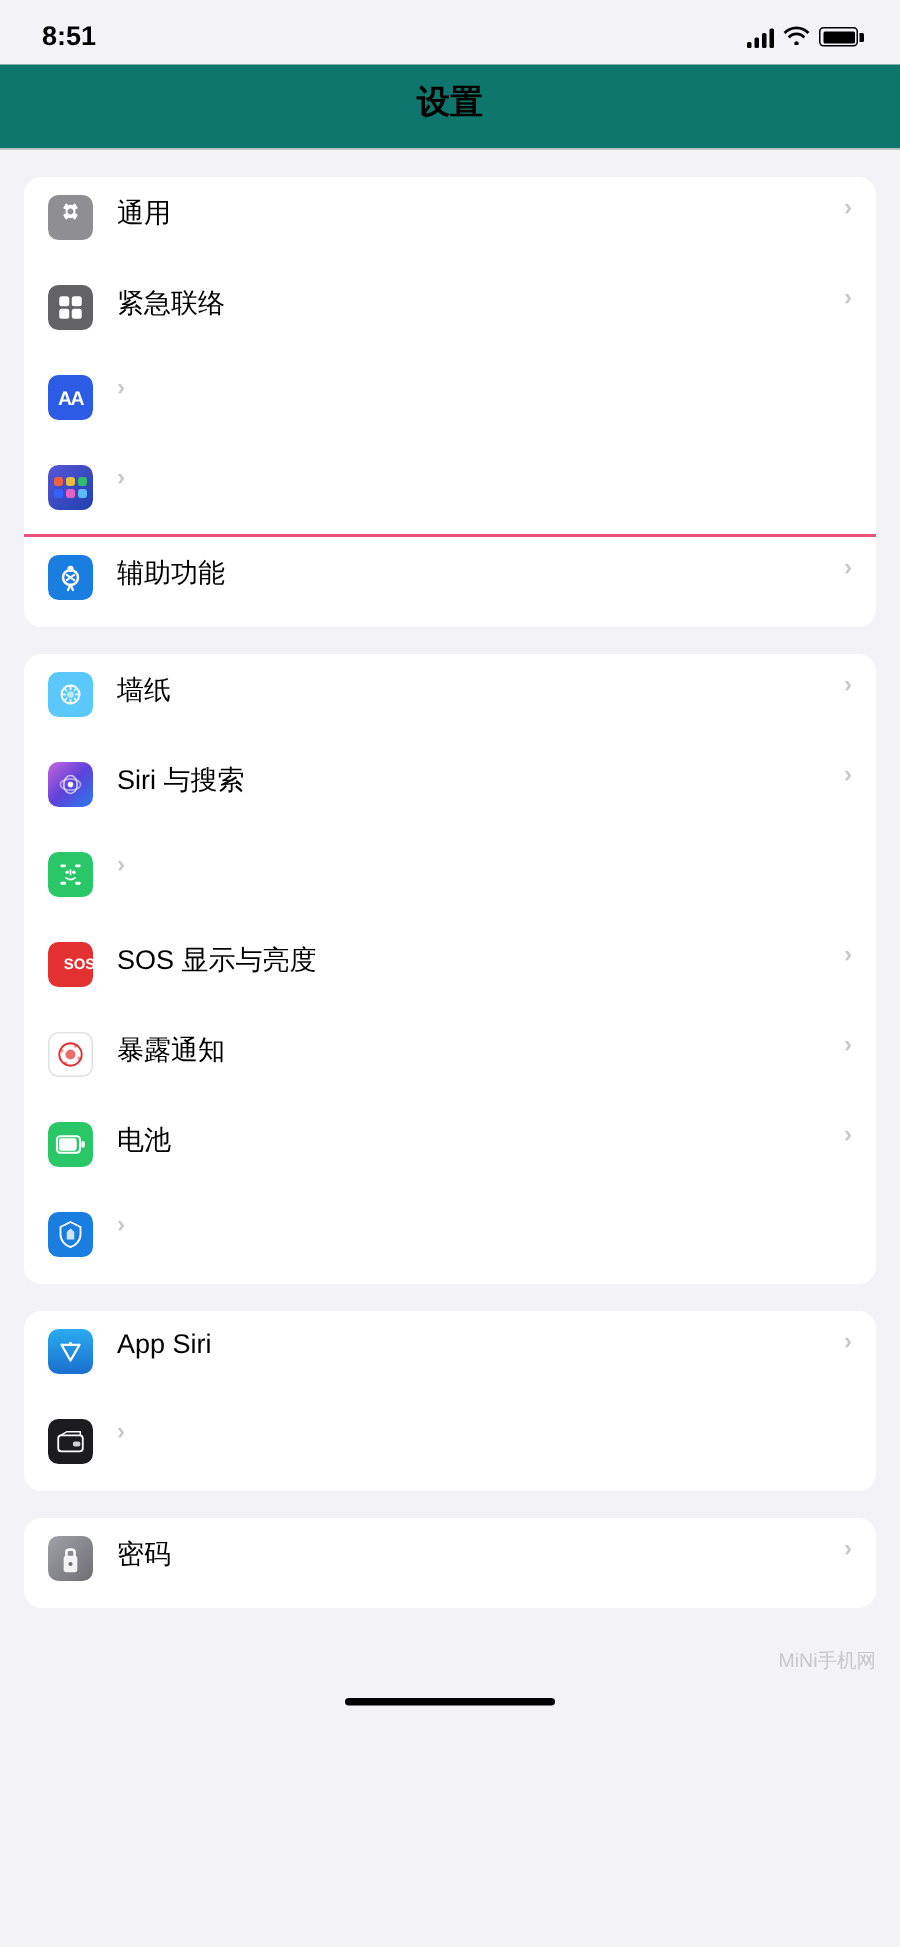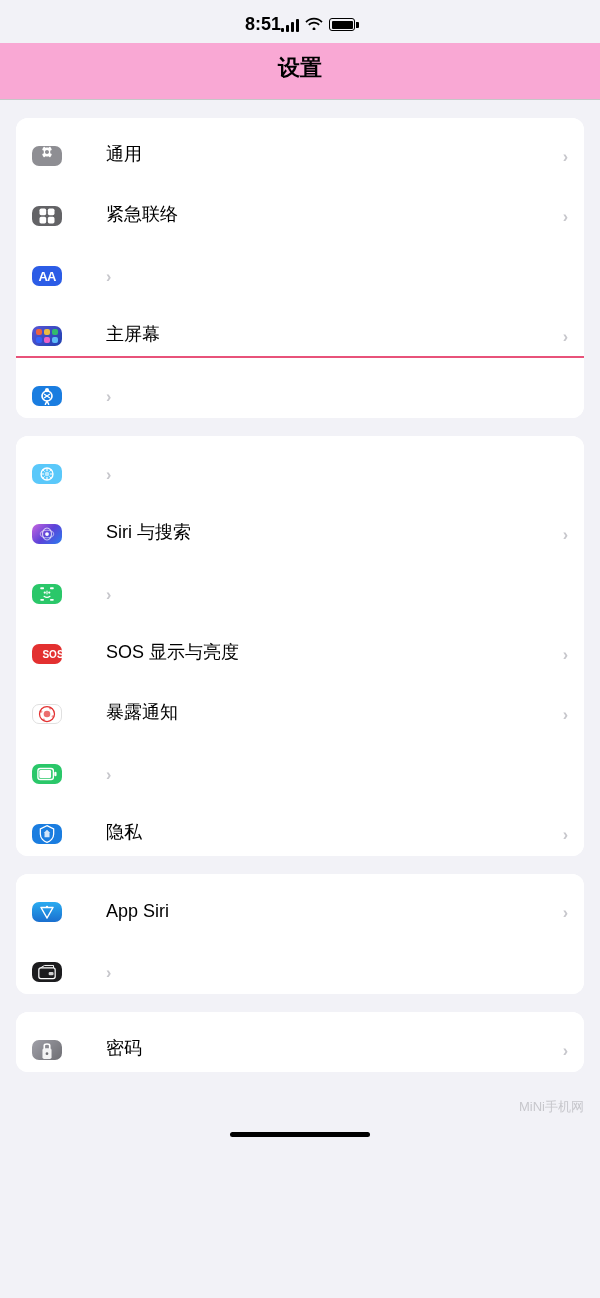--- a/index.html
+++ b/index.html
@@ -12,21 +12,21 @@
       width: 600px;
       min-height: 1298px;
       background-color: #f2f2f7;
       font-family: -apple-system, 'PingFang SC', 'Helvetica Neue', sans-serif;
       overflow-x: hidden;
     }
 
     
     .status-bar {
       display: flex;
-      justify-content: center;
+      justify-content: space-between;
       align-items: center;
       padding: 14px 28px 8px;
       background: #f2f2f7;
     }
 
     .status-time {
       font-size: 18px;
       font-weight: 600;
       color: #000;
     }
@@ -80,57 +80,56 @@
       border-radius: 1px;
     }
 
     
     .page-title {
       text-align: center;
       font-size: 22px;
       font-weight: 600;
       color: #000;
       padding: 10px 0 16px;
-      background: #f9a8d4;
+      background: #0f766e;
     }
 
     
     .settings-group {
       background: #fff;
       border-radius: 12px;
       margin: 18px 16px;
       overflow: hidden;
     }
 
     
     .settings-row {
       display: flex;
-      align-items: flex-end;
+      align-items: flex-start;
       padding: 12px 16px;
       background: #fff;
       min-height: 60px;
       position: relative;
       cursor: pointer;
-      gap: 28px;
     }
 
     .settings-row:not(:last-child)::after {
       content: '';
       position: absolute;
       bottom: 0;
       left: 68px;
       right: 0;
       height: 0.5px;
       background: #c6c6c8;
     }
 
     
     .app-icon {
       width: 30px;
-      height: 20px;
+      height: 30px;
       border-radius: 7px;
       display: flex;
       align-items: center;
       justify-content: center;
       margin-right: 16px;
       flex-shrink: 0;
       font-size: 16px;
       color: #fff;
       font-weight: bold;
     }
@@ -310,35 +309,35 @@
     <div class="app-icon icon-homescreen" style="background: linear-gradient(135deg, #5856d6 0%, #1e40af 100%);">
       <div class="grid-icon">
         <div class="grid-dot" style="background:rgba(255,100,50,0.9);border-radius:2px;"></div>
         <div class="grid-dot" style="background:rgba(255,200,50,0.9);border-radius:2px;"></div>
         <div class="grid-dot" style="background:rgba(50,200,100,0.9);border-radius:2px;"></div>
         <div class="grid-dot" style="background:rgba(50,100,255,0.9);border-radius:2px;"></div>
         <div class="grid-dot" style="background:rgba(255,100,200,0.9);border-radius:2px;"></div>
         <div class="grid-dot" style="background:rgba(100,200,255,0.9);border-radius:2px;"></div>
       </div>
     </div>
-    <span class="row-label">主屏幕</span>
     <span class="chevron">›</span>
   </div>
 
   <div class="settings-row" style="outline: 2.5px solid #e8527a; border-radius: 0; position:relative; z-index:1;">
     <div class="app-icon icon-accessibility">
       <svg width="20" height="20" viewBox="0 0 24 24" fill="none">
         <circle cx="12" cy="5" r="2.5" fill="white"></circle>
         <circle cx="12" cy="12" r="6" stroke="white" stroke-width="2" fill="none"></circle>
         <line x1="8.5" y1="9.5" x2="15.5" y2="14.5" stroke="white" stroke-width="1.5"></line>
         <line x1="15.5" y1="9.5" x2="8.5" y2="14.5" stroke="white" stroke-width="1.5"></line>
         <line x1="12" y1="18" x2="10" y2="22" stroke="white" stroke-width="1.8" stroke-linecap="round"></line>
         <line x1="12" y1="18" x2="14" y2="22" stroke="white" stroke-width="1.8" stroke-linecap="round"></line>
       </svg>
     </div>
+    <span class="row-label">辅助功能</span>
     <span class="chevron">›</span>
   </div>
 
 </div>
 
 <div class="settings-group">
 
   <div class="settings-row">
     <div class="app-icon icon-wallpaper">
       <svg width="18" height="18" viewBox="0 0 24 24" fill="none">
@@ -347,20 +346,21 @@
         <line x1="12" y1="4" x2="12" y2="8" stroke="white" stroke-width="1.5"></line>
         <line x1="12" y1="16" x2="12" y2="20" stroke="white" stroke-width="1.5"></line>
         <line x1="4" y1="12" x2="8" y2="12" stroke="white" stroke-width="1.5"></line>
         <line x1="16" y1="12" x2="20" y2="12" stroke="white" stroke-width="1.5"></line>
         <line x1="6.3" y1="6.3" x2="8.8" y2="8.8" stroke="white" stroke-width="1.2"></line>
         <line x1="15.2" y1="15.2" x2="17.7" y2="17.7" stroke="white" stroke-width="1.2"></line>
         <line x1="17.7" y1="6.3" x2="15.2" y2="8.8" stroke="white" stroke-width="1.2"></line>
         <line x1="8.8" y1="15.2" x2="6.3" y2="17.7" stroke="white" stroke-width="1.2"></line>
       </svg>
     </div>
+    <span class="row-label">墙纸</span>
     <span class="chevron">›</span>
   </div>
 
   <div class="settings-row">
     <div class="app-icon icon-siri">
       <svg width="18" height="18" viewBox="0 0 24 24" fill="none">
         <ellipse cx="12" cy="12" rx="6" ry="8" fill="none" stroke="white" stroke-width="1.5" opacity="0.7"></ellipse>
         <ellipse cx="12" cy="12" rx="9" ry="5" fill="none" stroke="white" stroke-width="1.5" opacity="0.5"></ellipse>
         <circle cx="12" cy="12" r="2.5" fill="white"></circle>
       </svg>
@@ -411,31 +411,31 @@
   </div>
 
   <div class="settings-row">
     <div class="app-icon icon-battery">
       <svg width="20" height="14" viewBox="0 0 22 14" fill="none">
         <rect x="1" y="1" width="17" height="12" rx="2.5" stroke="white" stroke-width="1.5" fill="none"></rect>
         <rect x="2.5" y="2.5" width="13" height="9" rx="1.5" fill="white"></rect>
         <rect x="19" y="4.5" width="2.5" height="5" rx="1.5" fill="white"></rect>
       </svg>
     </div>
+    <span class="row-label">电池</span>
     <span class="chevron">›</span>
   </div>
 
   <div class="settings-row">
     <div class="app-icon icon-privacy">
       <svg width="18" height="20" viewBox="0 0 20 24" fill="none">
         <path d="M10 2 L18 6 L18 12 C18 17 14 21 10 22 C6 21 2 17 2 12 L2 6 Z" fill="none" stroke="white" stroke-width="1.5"></path>
         <path d="M7 10 L10 7 L13 10 L13 16 L7 16 Z" fill="white" opacity="0.8"></path>
       </svg>
     </div>
-    <span class="row-label">隐私</span>
     <span class="chevron">›</span>
   </div>
 
 </div>
 
 <div class="settings-group">
 
   <div class="settings-row">
     <div class="app-icon icon-appstore">
       <svg width="18" height="18" viewBox="0 0 24 24" fill="none">

